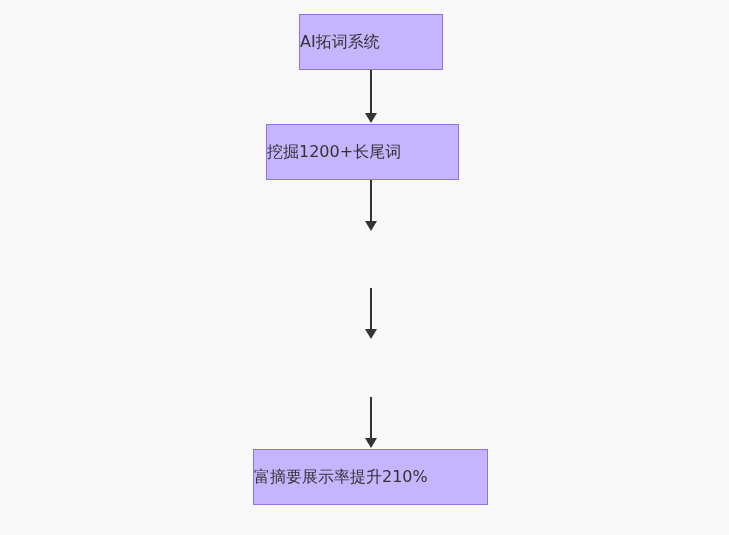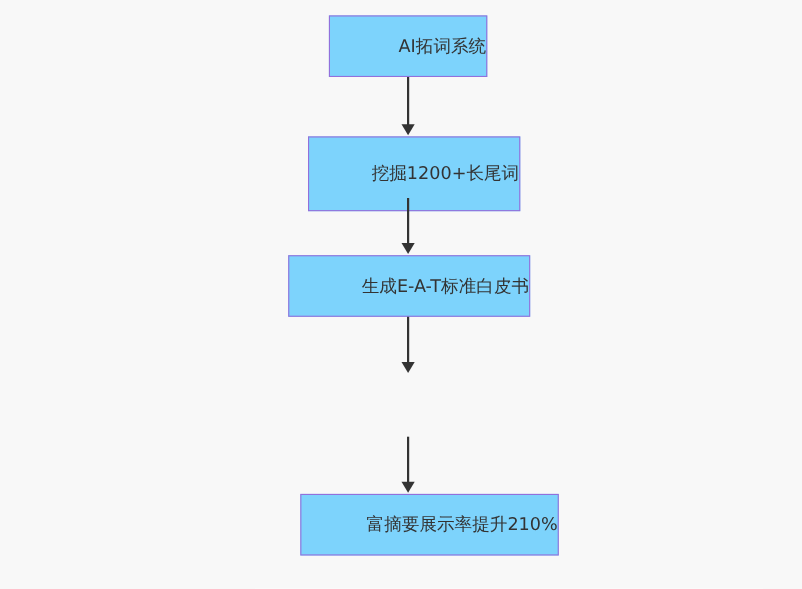--- a/index.html
+++ b/index.html
@@ -14,36 +14,36 @@
   }
   .canvas {
     position: relative;
     width: 729px;
     height: 535px;
     background: #f8f8f8;
   }
   .node {
     position: absolute;
     box-sizing: border-box;
-    background: #7dd3fc;
+    background: #c4b5fd;
     border: 1px solid #9370db;
     color: #333333;
     font-size: 16px;
     line-height: 1;
     display: flex;
     align-items: center;
-    justify-content: flex-end;
+    justify-content: flex-start;
     text-align: center;
     white-space: nowrap;
   }
   .node-1 { left: 299px; top: 14px;  width: 144px; height: 56px; }
-  .node-2 { left: 280px; top: 124px; width: 193px; height: 68px; }
+  .node-2 { left: 266px; top: 124px; width: 193px; height: 56px; }
   .node-3 { left: 262px; top: 232px; width: 220px; height: 56px; }
   .node-4 { left: 263px; top: 341px; width: 216px; height: 56px; }
-  .node-5 { left: 253px; top: 449px; width: 235px; height: 56px; margin-left: 20px; }
+  .node-5 { left: 253px; top: 449px; width: 235px; height: 56px; }
   .edge-line {
     position: absolute;
     left: 370px;
     width: 2px;
     background: #333333;
   }
   .edge-line-1 { top: 70px;  height: 44px; }
   .edge-line-2 { top: 180px; height: 42px; }
   .edge-line-3 { top: 288px; height: 42px; }
   .edge-line-4 { top: 397px; height: 42px; }
@@ -73,23 +73,20 @@
   <div class="edge-line edge-line-1"></div>
   <div class="arrowhead arrowhead-1"></div>
 
   <div class="node node-2">
     <span>挖掘1200+长尾词</span>
   </div>
 
   <div class="edge-line edge-line-2"></div>
   <div class="arrowhead arrowhead-2"></div>
 
-  <div class="node node-3">
-    <span>生成E-A-T标准白皮书</span>
-  </div>
 
   <div class="edge-line edge-line-3"></div>
   <div class="arrowhead arrowhead-3"></div>
 
 
   <div class="edge-line edge-line-4"></div>
   <div class="arrowhead arrowhead-4"></div>
 
   <div class="node node-5">
     <span>富摘要展示率提升210%</span>

